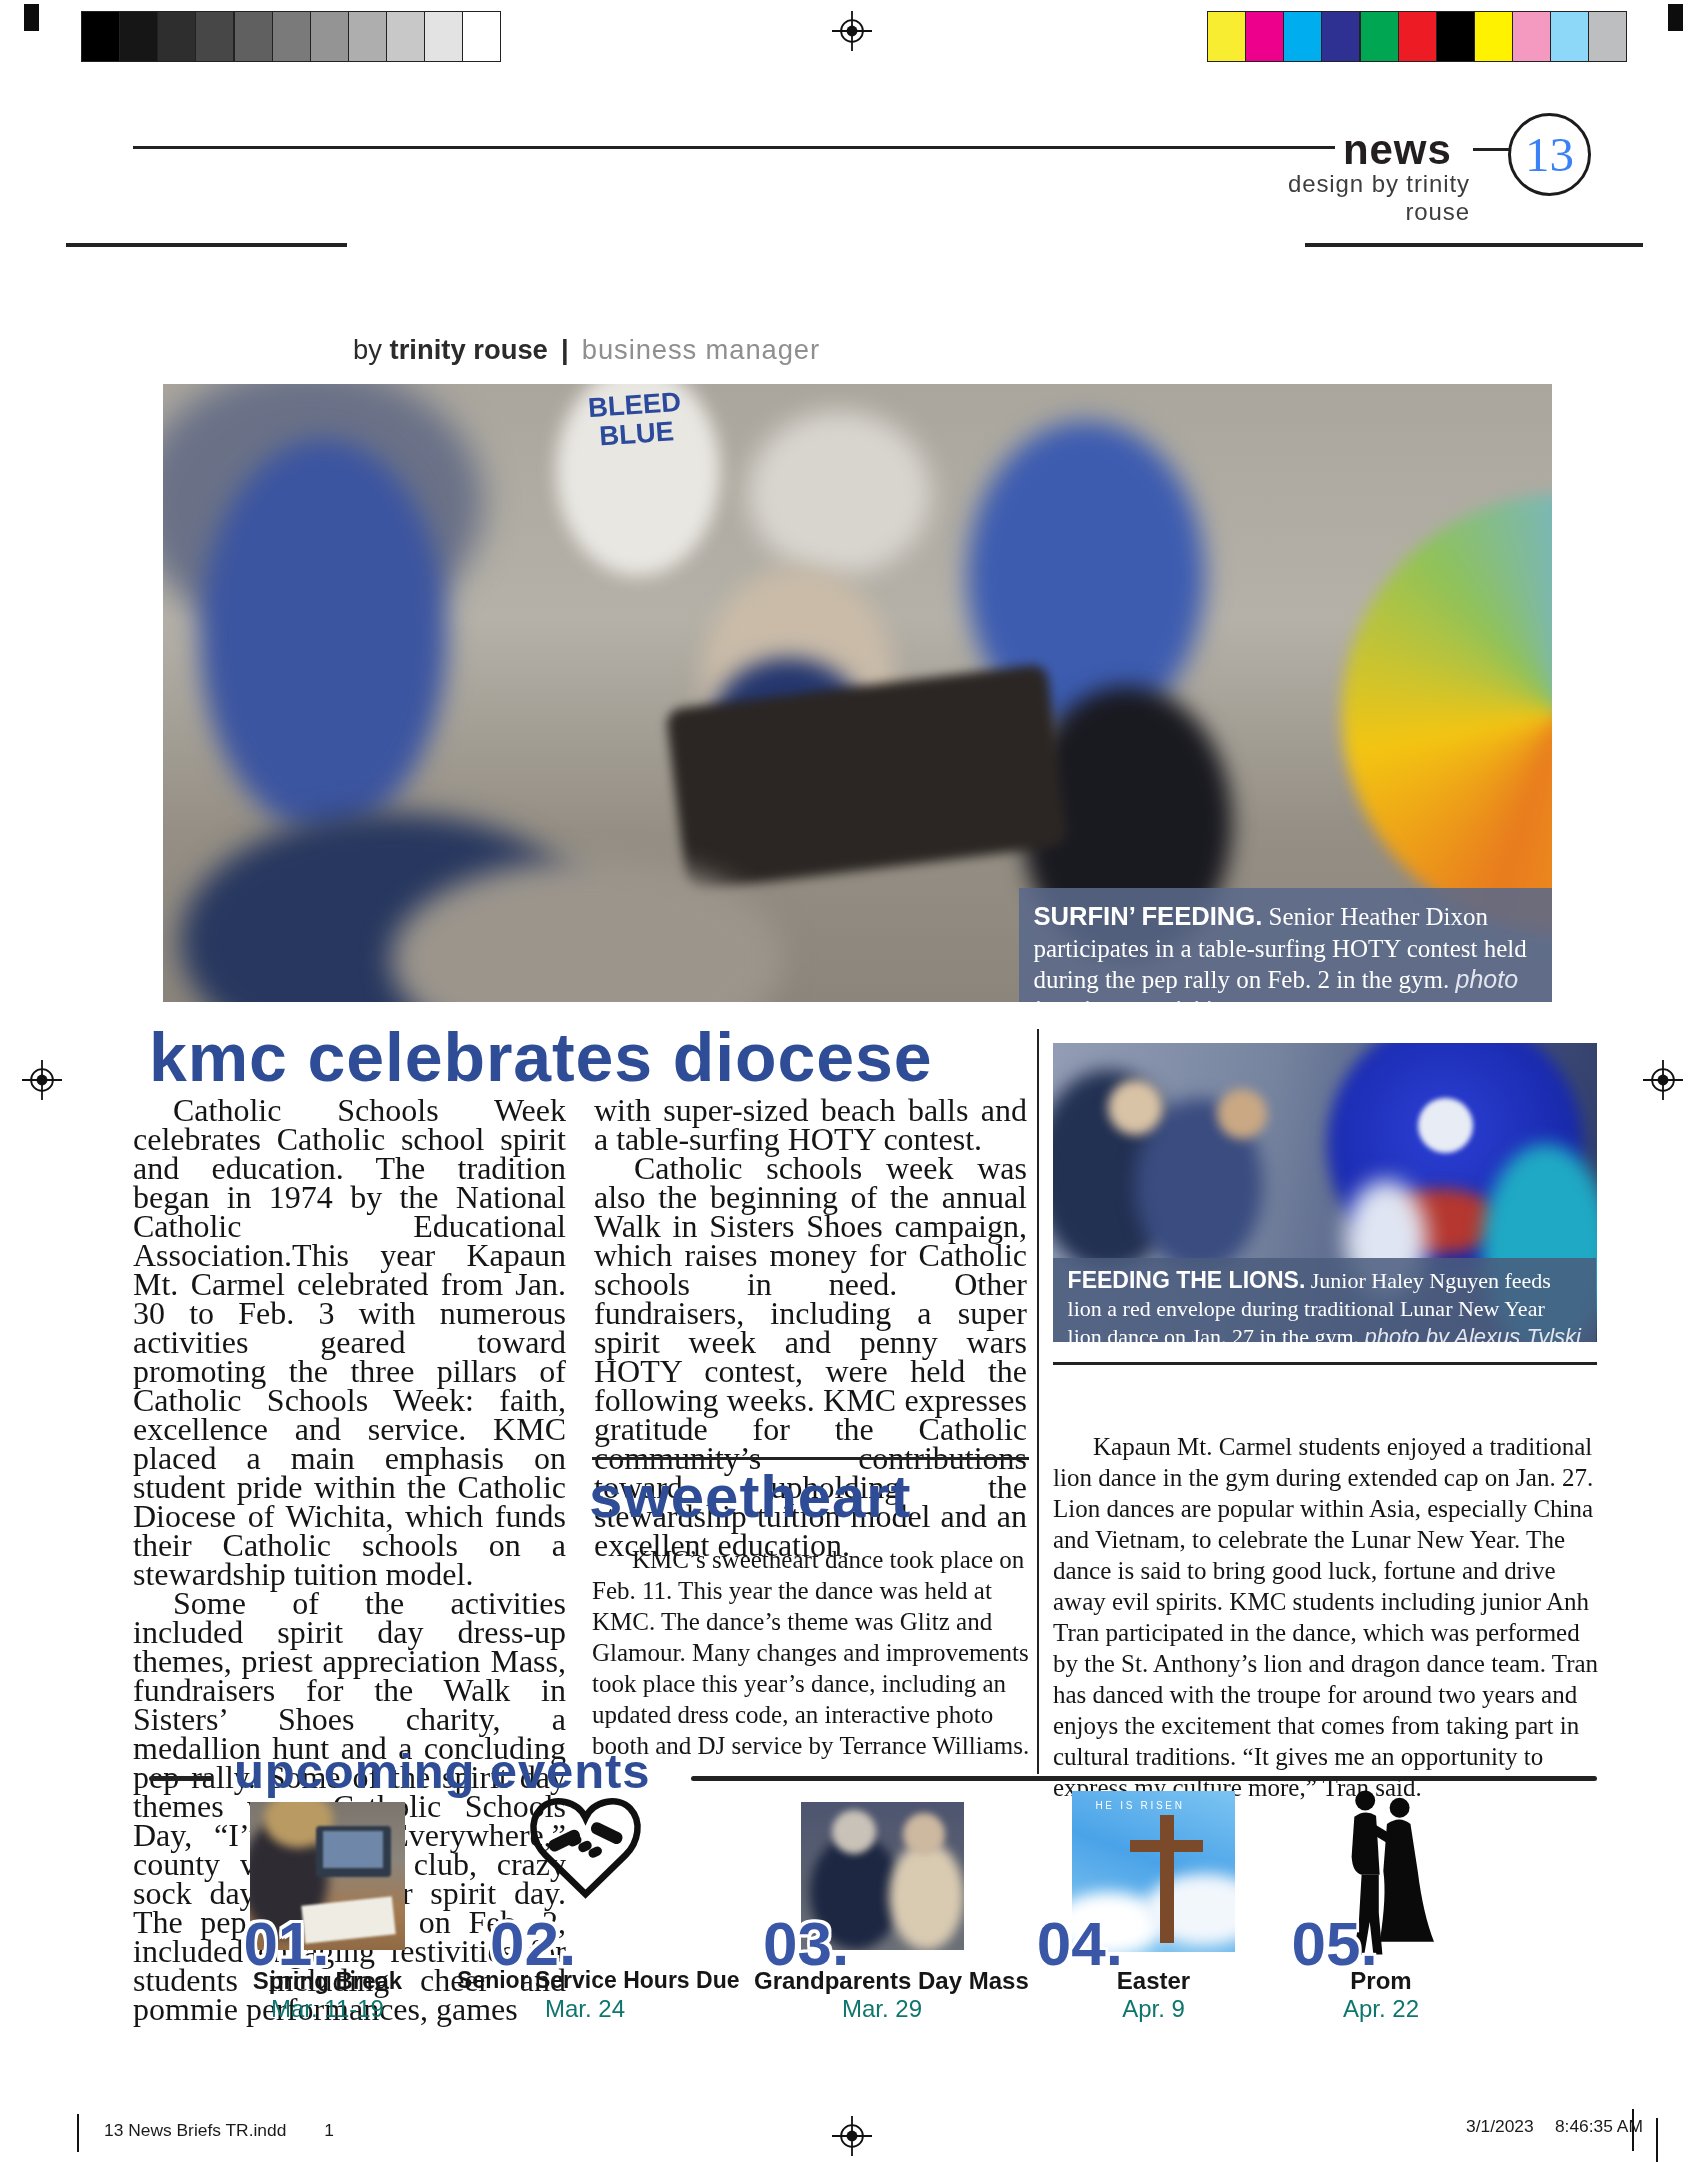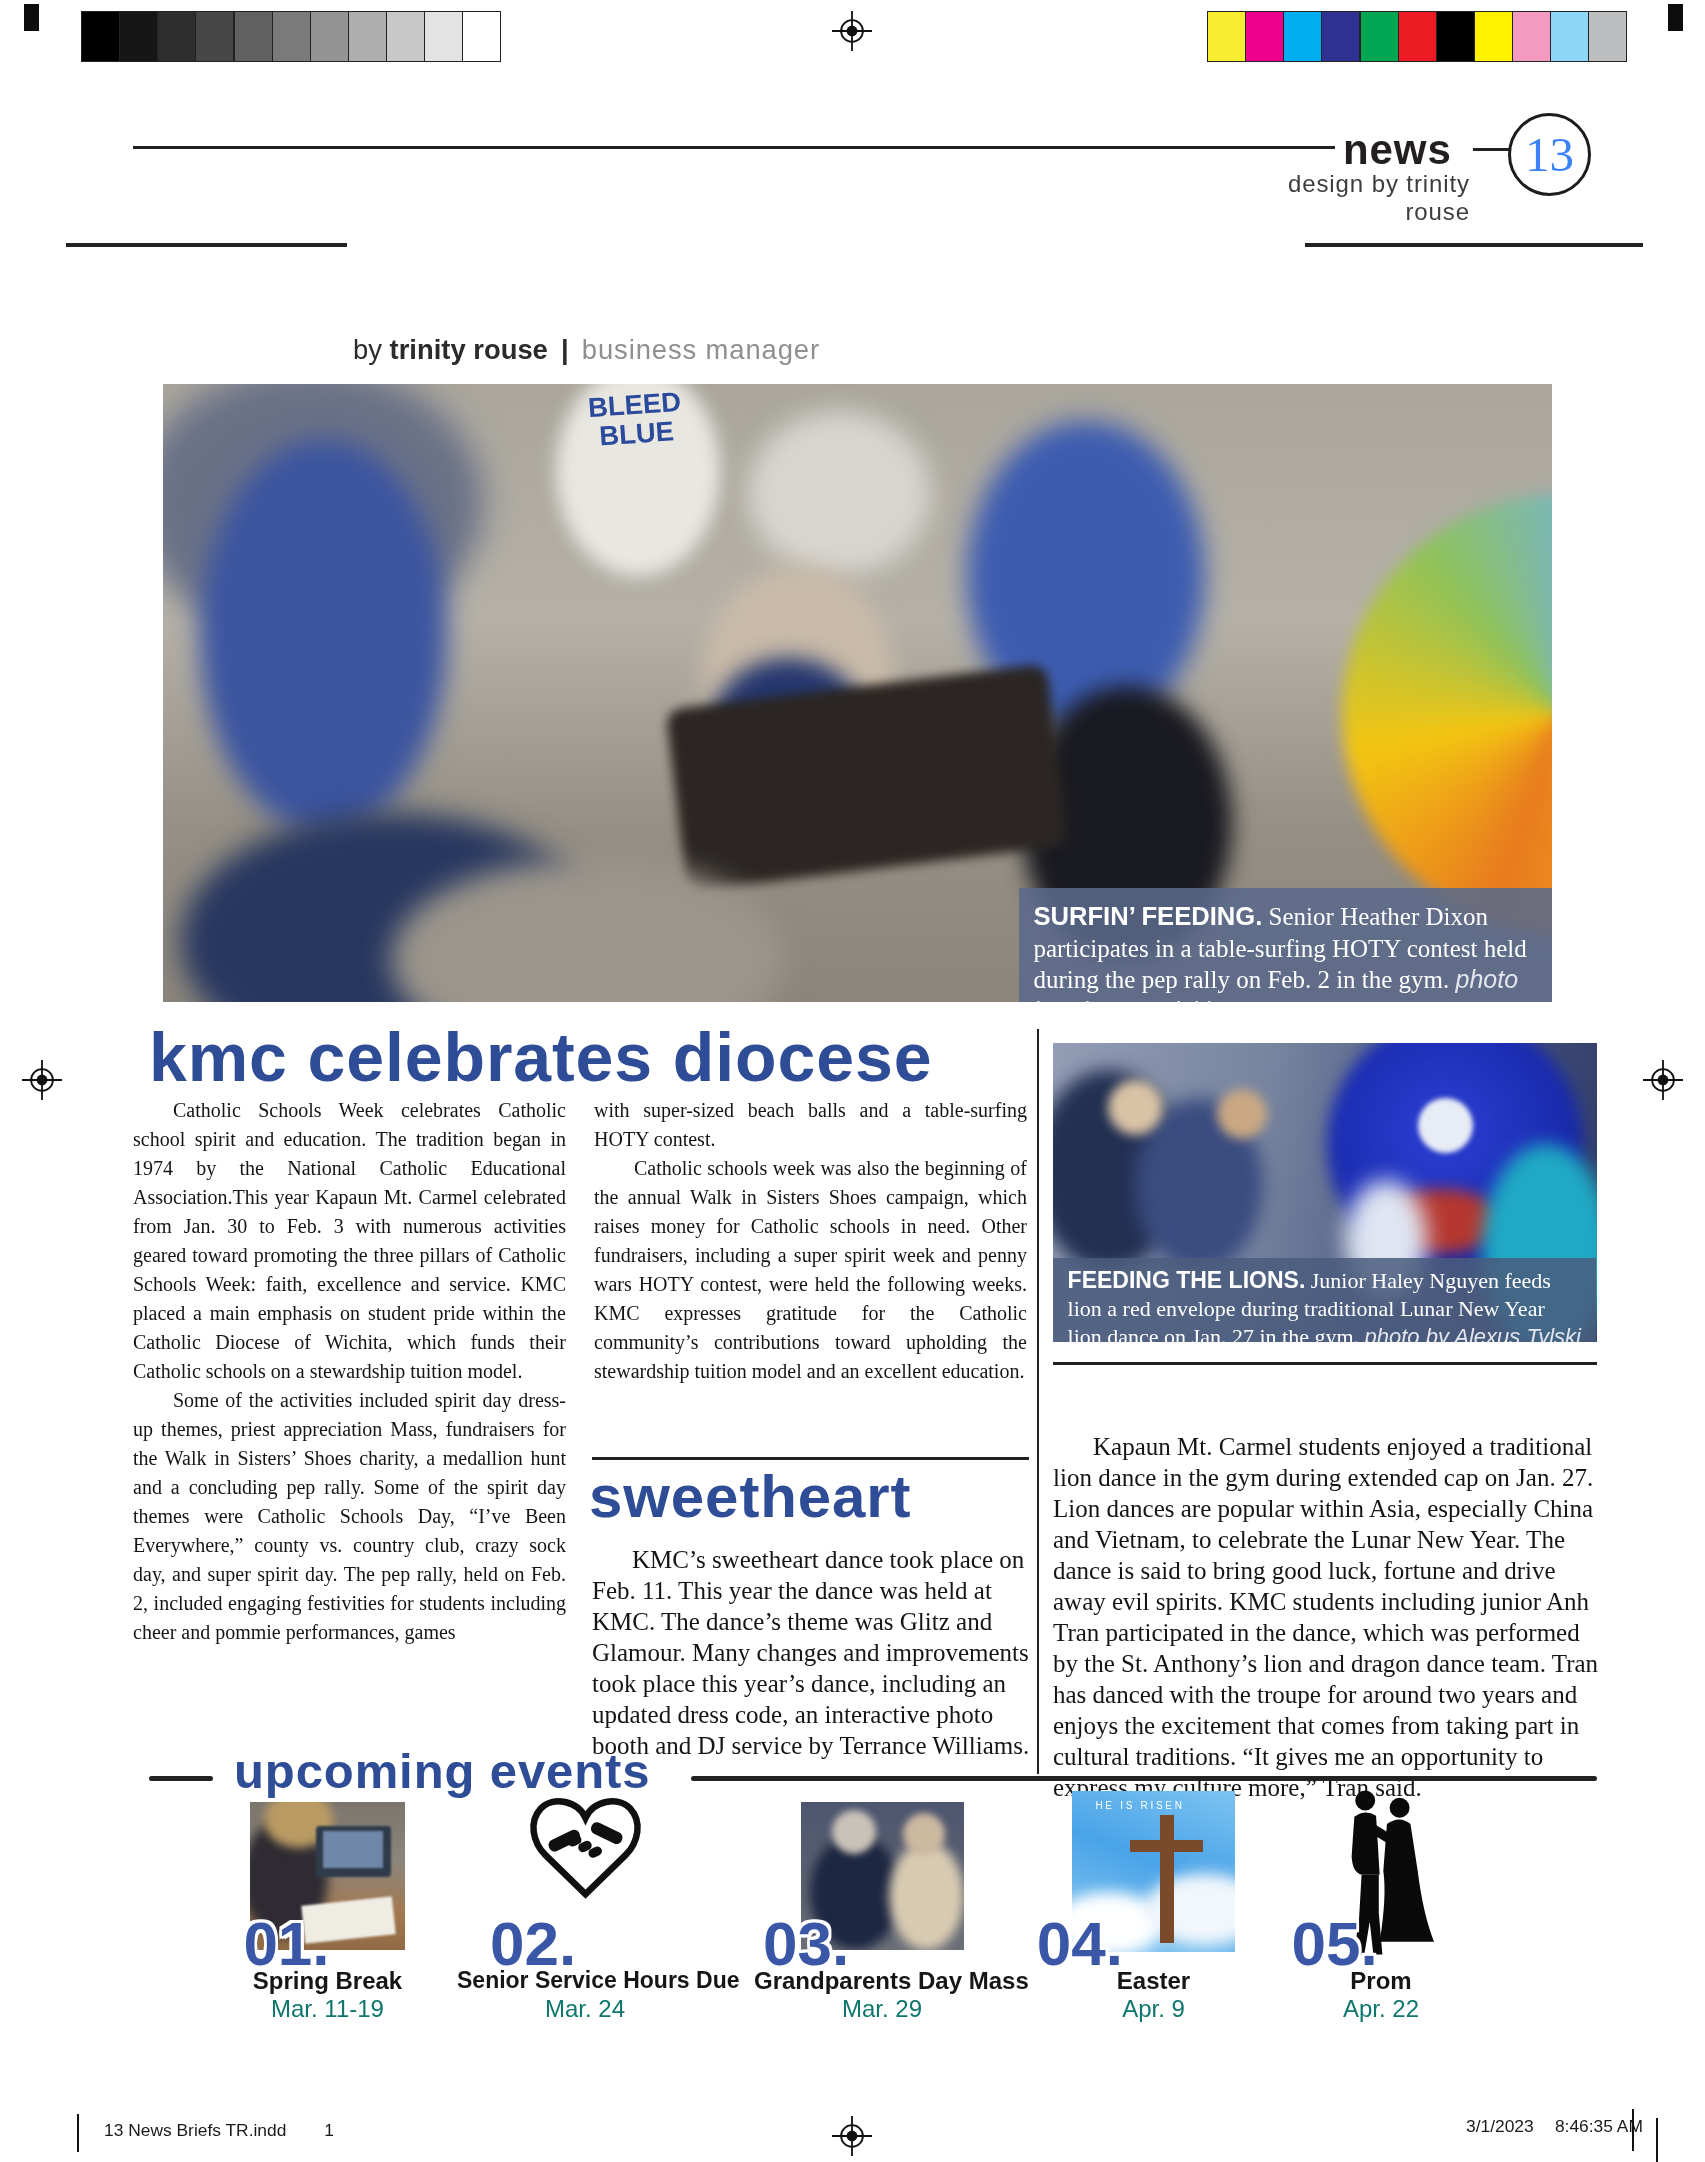--- a/index.html
+++ b/index.html
@@ -27,21 +27,21 @@
   .byline .role{color:#8f8f8f;font-weight:normal;letter-spacing:0.9px;}
   
   .photo{overflow:hidden;}
   .blob{position:absolute;border-radius:50%;}
   .caption{position:absolute;color:#fff;line-height:1.26;
     font-family:"Liberation Serif",serif;}
   .cap-lead{font-family:"Liberation Sans",sans-serif;font-weight:bold;}
   .cap-credit{font-style:italic;color:#e3e6ee;font-family:"Liberation Sans",sans-serif;}
   
   .headline{font-weight:bold;color:#2e4d96;letter-spacing:0.9px;font-family:"Liberation Sans",sans-serif;}
-  .bodytext{font-family:"Liberation Serif",serif;font-size:20px;line-height:29px;color:#151515;}
+  .bodytext{font-family:"Liberation Serif",serif;font-size:32px;line-height:29px;color:#151515;}
   .just{text-align:justify;}
   .bodytext p{margin:0;}
   .bodytext p.ind{text-indent:40px;}
   
   .event{position:absolute;top:1784px;text-align:center;}
   .ev-num{position:absolute;top:124px;font-size:62px;font-weight:bold;color:#3a57a7;z-index:3;
     text-shadow:-2.7px -2.7px 0 #fff,2.7px -2.7px 0 #fff,-2.7px 2.7px 0 #fff,2.7px 2.7px 0 #fff,0 -2.7px 0 #fff,0 2.7px 0 #fff,-2.7px 0 0 #fff,2.7px 0 0 #fff;}
   .ev-title{position:absolute;top:183px;width:100%;font-weight:bold;font-size:24px;color:#161616;white-space:nowrap;}
   .ev-date{position:absolute;top:211px;width:100%;font-size:24px;color:#0f766e;}
   .ev-media{position:relative;margin:0 auto;overflow:hidden;}

